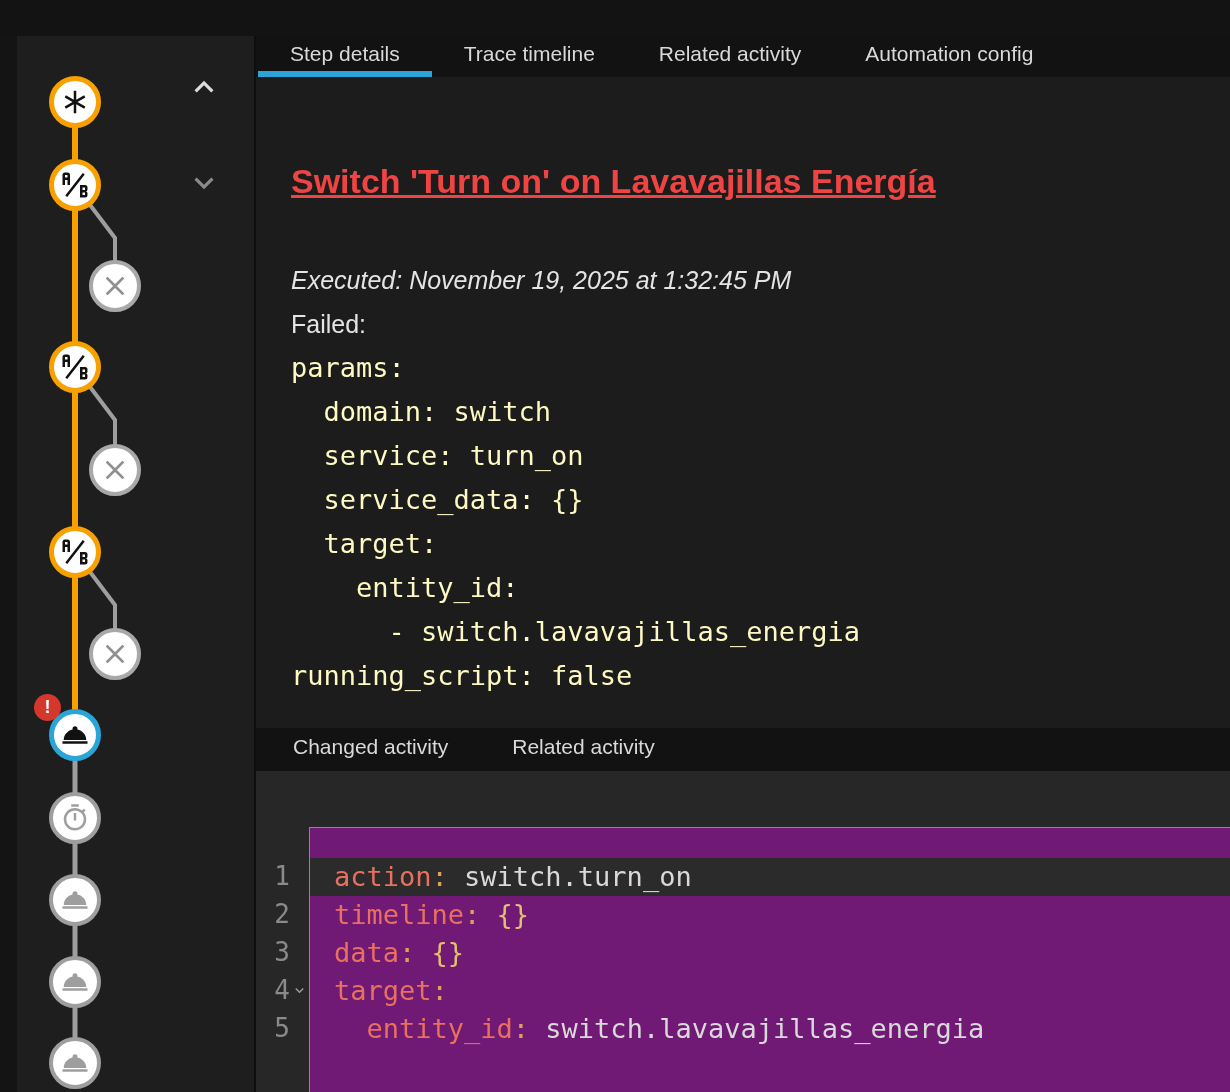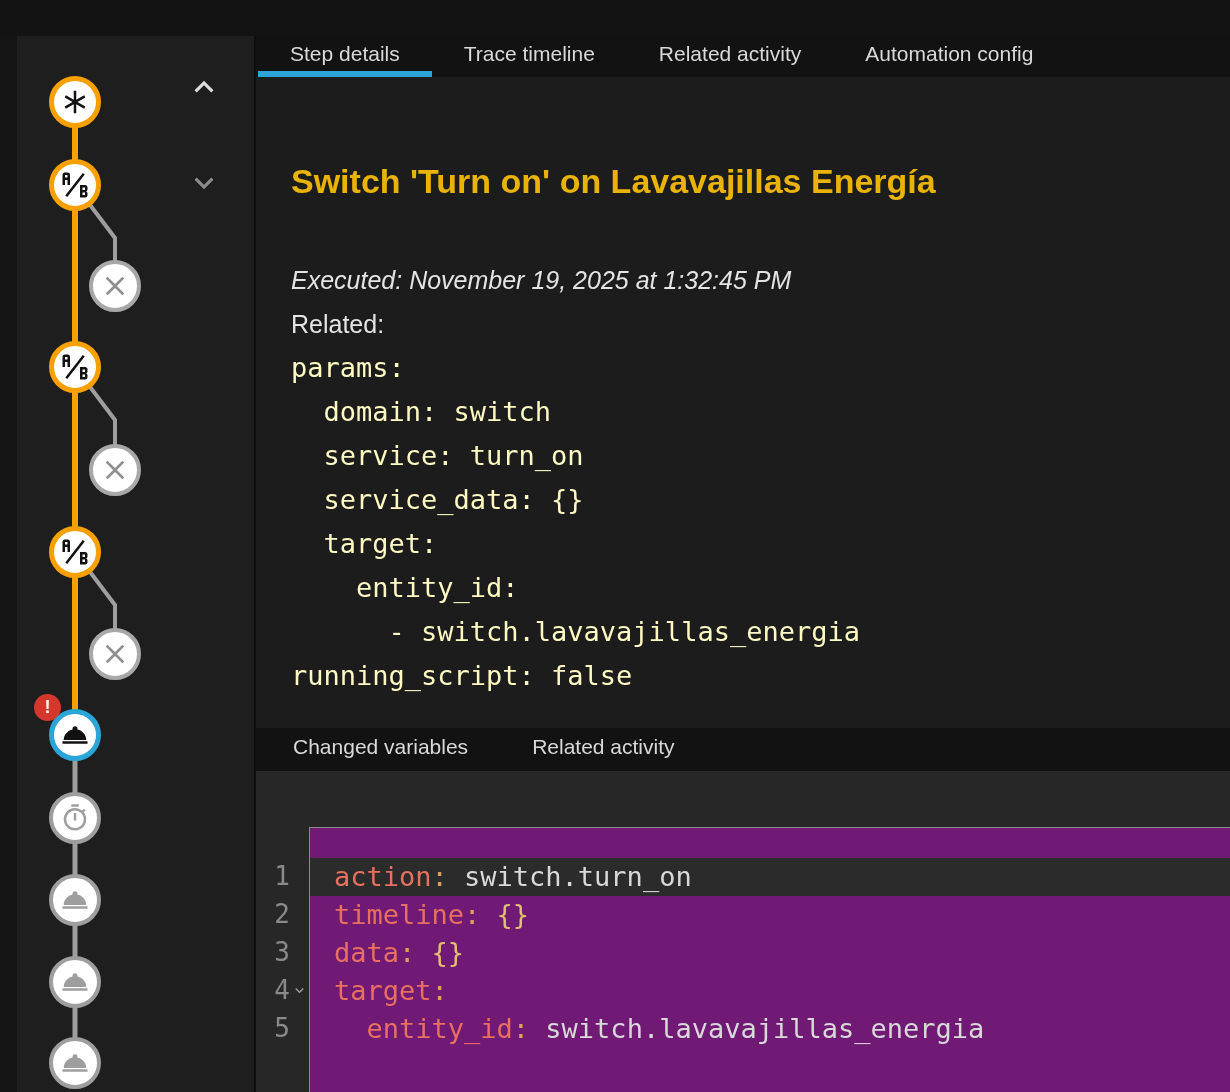--- a/index.html
+++ b/index.html
@@ -27,21 +27,21 @@
     border-left:2px solid #0e0e0e;}
   .tabbar{position:absolute;left:0;width:974px;height:41px;background:#121212;display:flex;
     padding-left:2px;}
   .tabbar.tb1{top:0;}
   .tabbar.tb2{top:692px;height:43px;padding-left:5px;}
   .tab{height:100%;padding:0 32px;display:flex;align-items:center;justify-content:center;
     color:#d9d9d9;font-size:21px;cursor:pointer;border-bottom:6px solid transparent;white-space:nowrap;}
   .tab.active{border-bottom-color:#2ba5d8;}
   .content1{position:absolute;left:0;top:41px;width:974px;height:651px;background:#1c1c1c;
     padding-left:35px;color:#e4e4e4;}
-  .title{margin-top:81px;font-size:34px;font-weight:bold;color:#eab308;line-height:46px;}
+  .title{margin-top:81px;font-size:34px;font-weight:bold;color:#ef4444;line-height:46px;text-decoration:underline;}
   .meta-line{font-size:25px;line-height:44px;}
   .meta-line.executed{margin-top:54px;font-style:italic;}
   .meta-line.error{color:#db4437;}
   .yaml{font-family:"DejaVu Sans Mono","Liberation Mono",monospace;font-size:27px;line-height:44px;
     color:#fef9c3;white-space:pre;margin:0;}
   
   .panel2{position:absolute;left:0;top:735px;width:974px;height:321px;background:#272727;}
   .editor{position:absolute;left:53px;top:56px;width:921px;height:265px;background:#701a75;
     border-top:1px solid #8a8a8a;border-left:1px solid #8a8a8a;padding-top:30px;cursor:text;}
   .cm-line{height:38px;line-height:38px;font-family:"DejaVu Sans Mono","Liberation Mono",monospace;
@@ -150,33 +150,33 @@
   <div class="tabbar tb1" id="tabbar1">
       <div class="tab active">Step details</div>
       <div class="tab">Trace timeline</div>
       <div class="tab">Related activity</div>
       <div class="tab">Automation config</div>
     </div>
 
   <div class="content1">
     <div class="title">Switch 'Turn on' on Lavavajillas Energía</div>
     <div class="meta-line executed">Executed: November 19, 2025 at 1:32:45 PM</div>
-    <div class="meta-line">Related:</div>
+    <div class="meta-line">Failed:</div>
     <pre class="yaml" id="yaml-block">params:
   domain: switch
   service: turn_on
   service_data: {}
   target:
     entity_id:
       - switch.lavavajillas_energia
 running_script: false</pre>
   </div>
 
   <div class="tabbar tb2" id="tabbar2">
-      <div class="tab">Changed variables</div>
+      <div class="tab">Changed activity</div>
       <div class="tab">Related activity</div>
     </div>
 
   <div class="panel2">
     <div class="gutter" id="gutter">
         <div class="gutter-row">
           <div class="gutter-num">1</div>
         </div>
         <div class="gutter-row">
           <div class="gutter-num">2</div>

